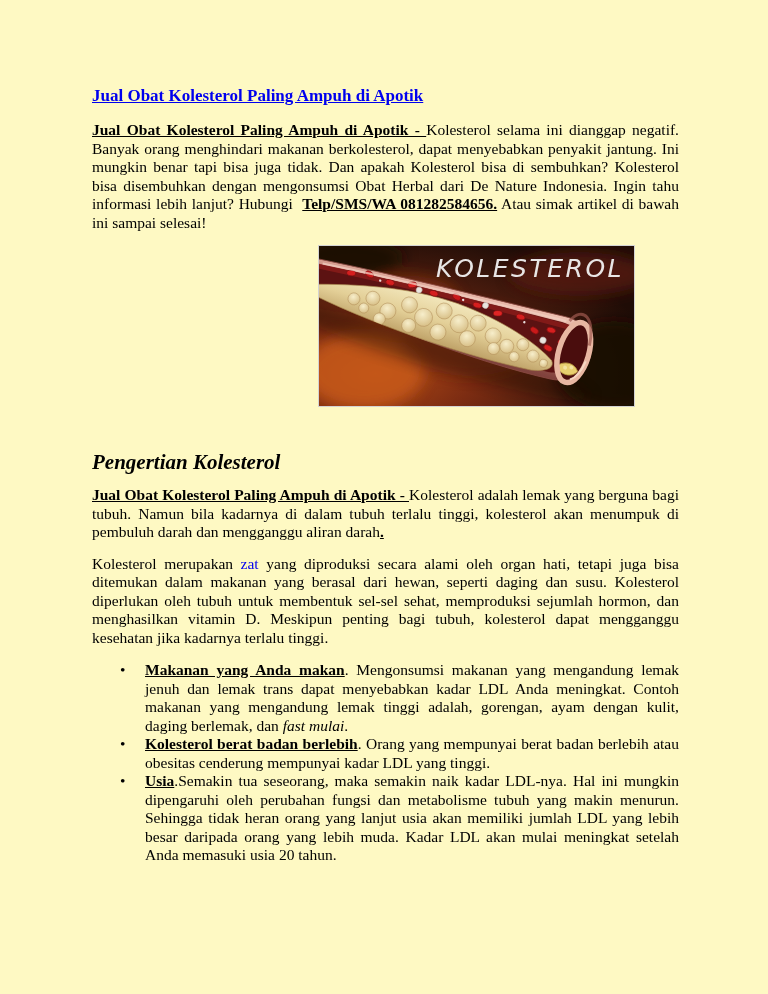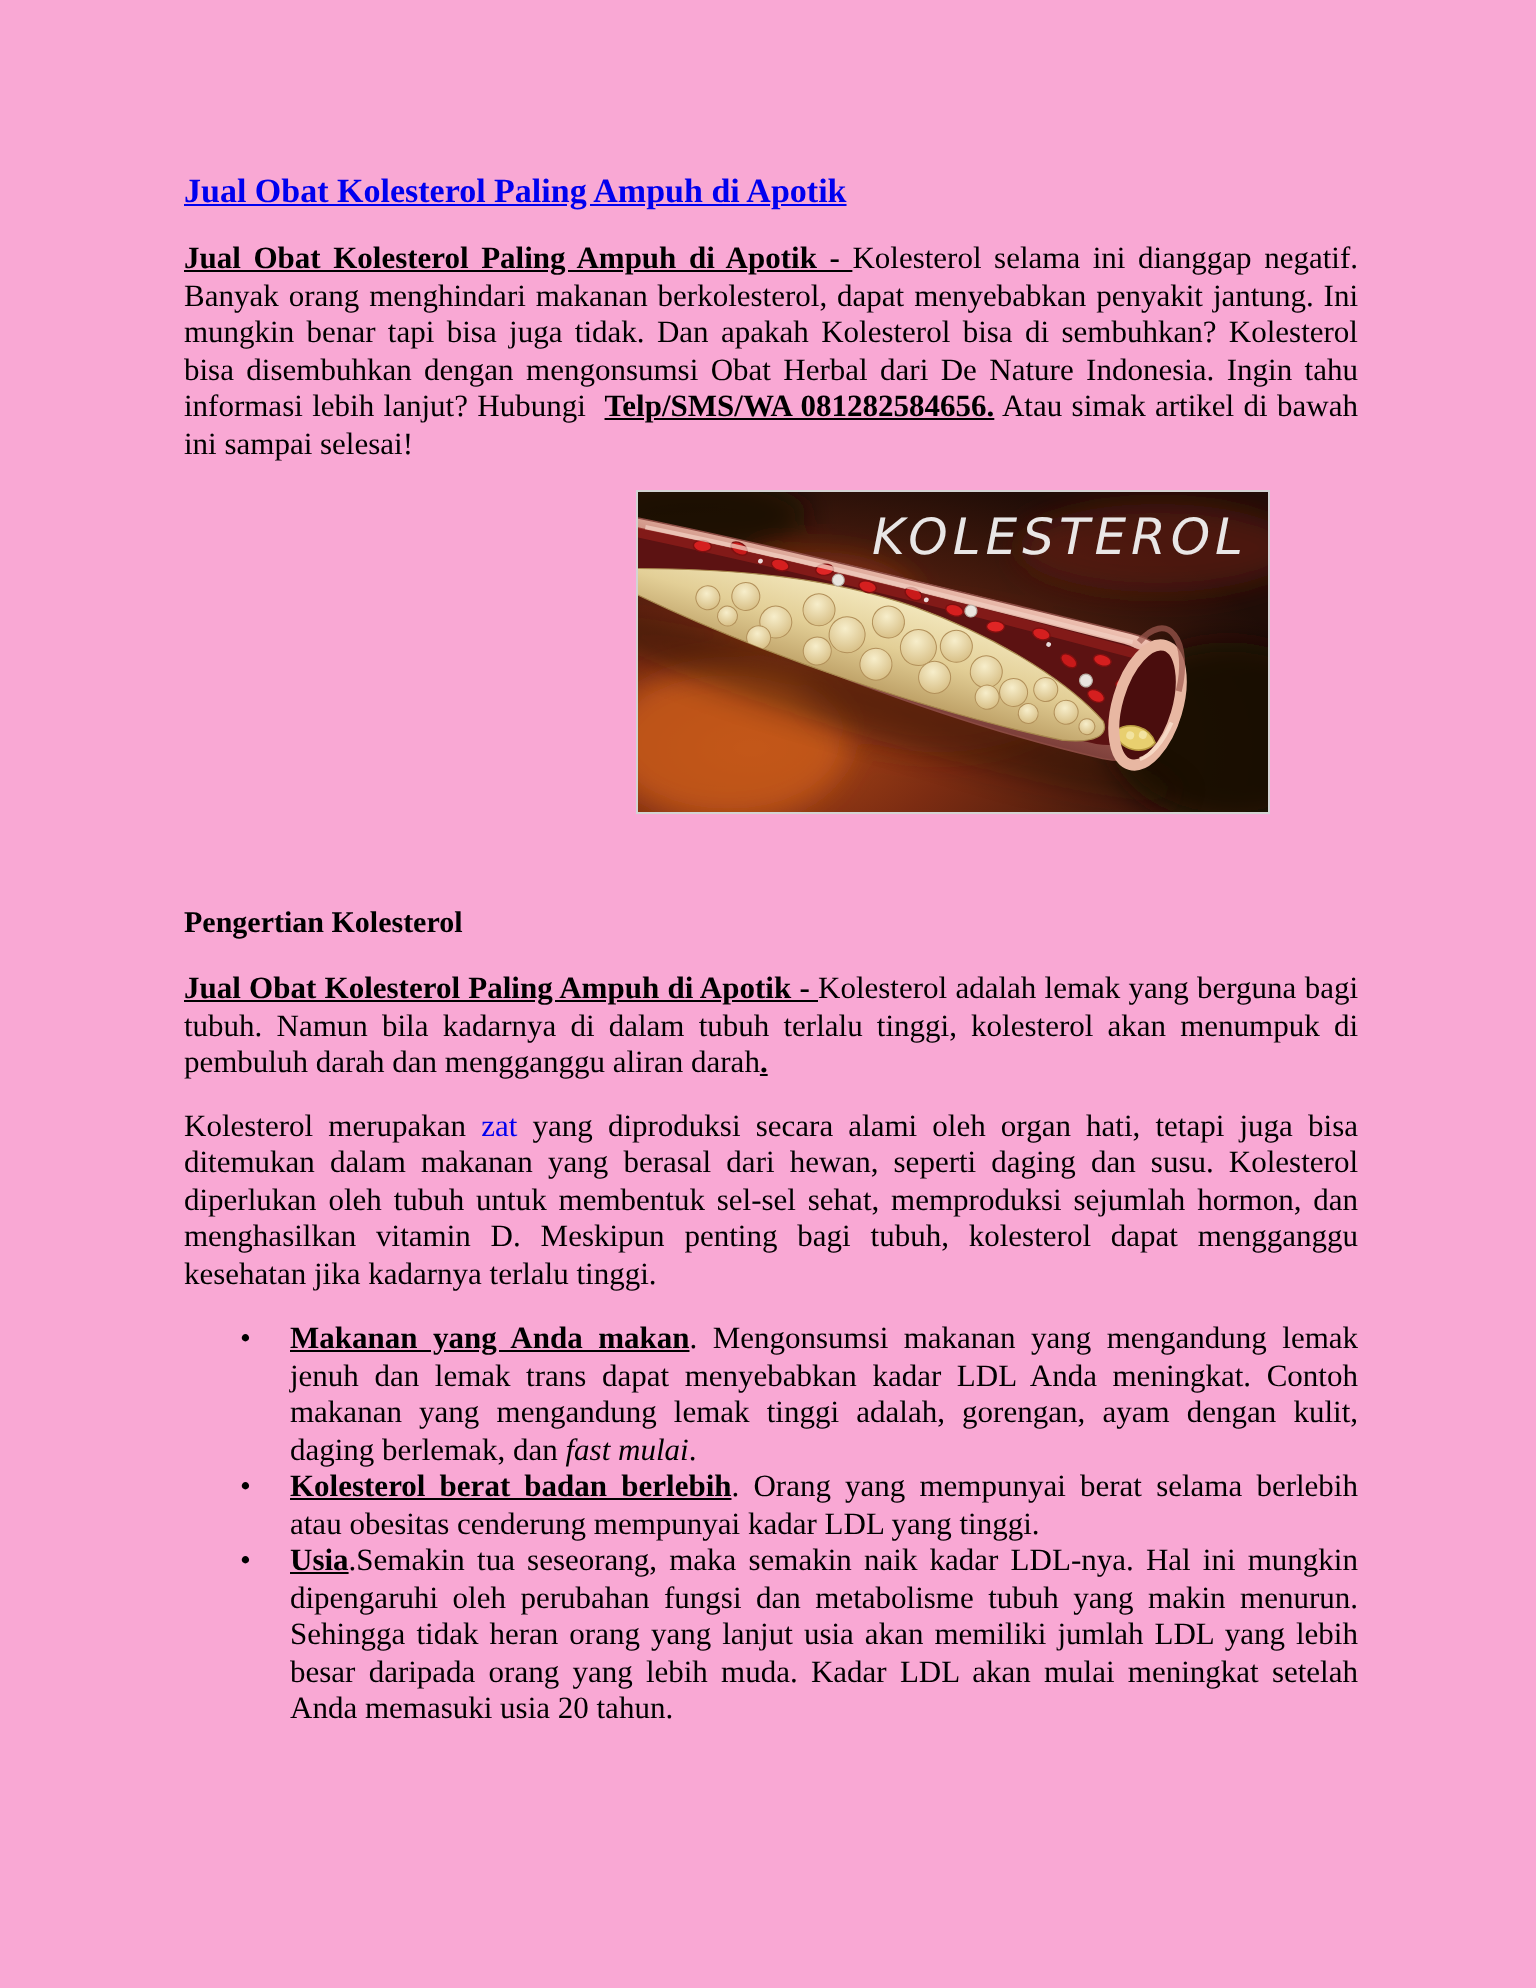--- a/index.html
+++ b/index.html
@@ -3,43 +3,44 @@
 <meta charset="utf-8">
 <style>
   html,body{margin:0;padding:0;background:#ffffff;}
   body{
     width:768px;height:994px;overflow:hidden;
     font-family:"Liberation Serif","DejaVu Serif",serif;
     color:#000;
   }
   .page{
     box-sizing:border-box;width:768px;height:994px;
-    padding:85px 89px 30px 92px;background:#f9a8d4;
+    padding:85px 89px 30px 92px;background:#fef9c3;
   }
   .title-row{margin:0 0 15px 0;}
   .doc-title{
     display:inline;font-size:17px;font-weight:bold;line-height:21px;
     color:#0000ee;text-decoration:underline;cursor:pointer;
   }
   .para{
     margin:0 0 13px 0;font-size:15.5px;line-height:18.5px;
     text-align:justify;
   }
   .seg-b{font-weight:bold;text-decoration:underline;}
   .seg-i{font-style:italic;}
   .seg-n{font-weight:normal;}
   .seg-link{color:#0000ee;cursor:pointer;}
   .figure-wrap{width:768px;margin:0;}
   .figure{
     display:block;width:315px;height:160px;
     margin:2px auto 0 auto;border:1px solid #d3d3d3;
   }
   .h-section{
-    font-size:15px;font-weight:bold;line-height:23px;
+    font-size:21px;font-weight:bold;line-height:23px;
     margin:44px 0 12px 0;
+    font-style:italic;
   }
   .h-underline{
     font-size:15.5px;font-weight:bold;line-height:19px;
     text-decoration:underline;margin:23px 0 11px 0;
   }
   ul.causes{
     list-style:none;margin:14px 0 0 0;padding:0 0 0 53px;
   }
   ul.causes li{
     position:relative;font-size:15.5px;line-height:18.5px;
@@ -183,17 +184,17 @@
   <h2 class="h-section">Pengertian Kolesterol</h2>
 
   <p class="para"><span class="seg-b">Jual Obat Kolesterol Paling Ampuh di Apotik - </span><span class="seg-n">Kolesterol adalah lemak yang berguna bagi tubuh. Namun bila kadarnya di dalam tubuh terlalu tinggi, kolesterol akan menumpuk di pembuluh darah dan mengganggu aliran darah</span><span class="seg-b">.</span></p>
 
   <p class="para"><span class="seg-n">Kolesterol merupakan </span><span class="seg-link">zat</span><span class="seg-n"> yang diproduksi secara alami oleh organ hati, tetapi juga bisa ditemukan dalam makanan yang berasal dari hewan, seperti daging dan susu. Kolesterol diperlukan oleh tubuh untuk membentuk sel-sel sehat, memproduksi sejumlah hormon, dan menghasilkan vitamin D. Meskipun penting bagi tubuh, kolesterol dapat mengganggu kesehatan jika kadarnya terlalu tinggi.</span></p>
 
 
 
   <ul class="causes">
     <li><span class="seg-b">Makanan yang Anda makan</span><span class="seg-n">. Mengonsumsi makanan yang mengandung lemak jenuh dan lemak trans dapat menyebabkan kadar LDL Anda meningkat. Contoh makanan yang mengandung lemak tinggi adalah, gorengan, ayam dengan kulit, daging berlemak, dan </span><span class="seg-i">fast mulai</span><span class="seg-n">.</span></li>
-    <li><span class="seg-b">Kolesterol berat badan berlebih</span><span class="seg-n">. Orang yang mempunyai berat selama berlebih atau obesitas cenderung mempunyai kadar LDL yang tinggi.</span></li>
+    <li><span class="seg-b">Kolesterol berat badan berlebih</span><span class="seg-n">. Orang yang mempunyai berat badan berlebih atau obesitas cenderung mempunyai kadar LDL yang tinggi.</span></li>
     <li><span class="seg-b">Usia</span><span class="seg-n">.Semakin tua seseorang, maka semakin naik kadar LDL-nya. Hal ini mungkin dipengaruhi oleh perubahan fungsi dan metabolisme tubuh yang makin menurun. Sehingga tidak heran orang yang lanjut usia akan memiliki jumlah LDL yang lebih besar daripada orang yang lebih muda. Kadar LDL akan mulai meningkat setelah Anda memasuki usia 20 tahun.</span></li>
   </ul>
 
 </div>
 
 </body></html>

